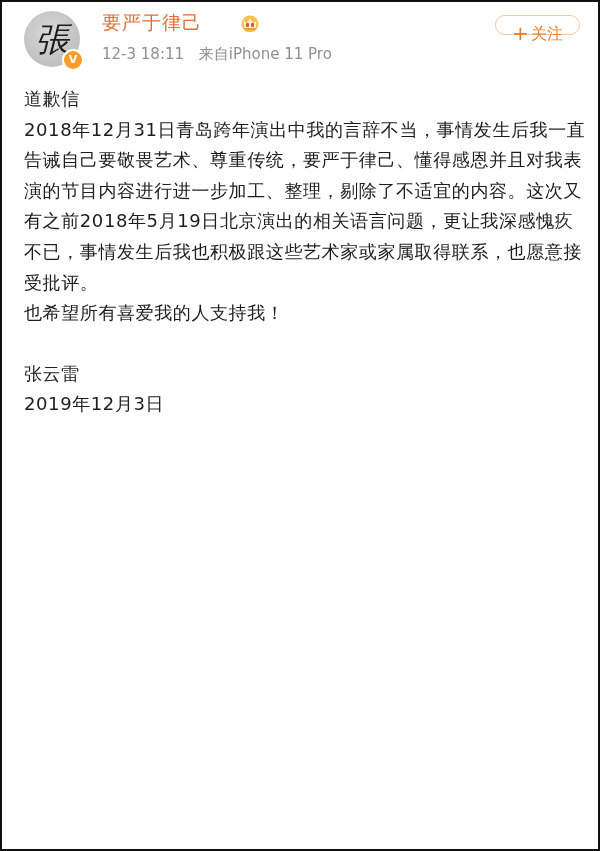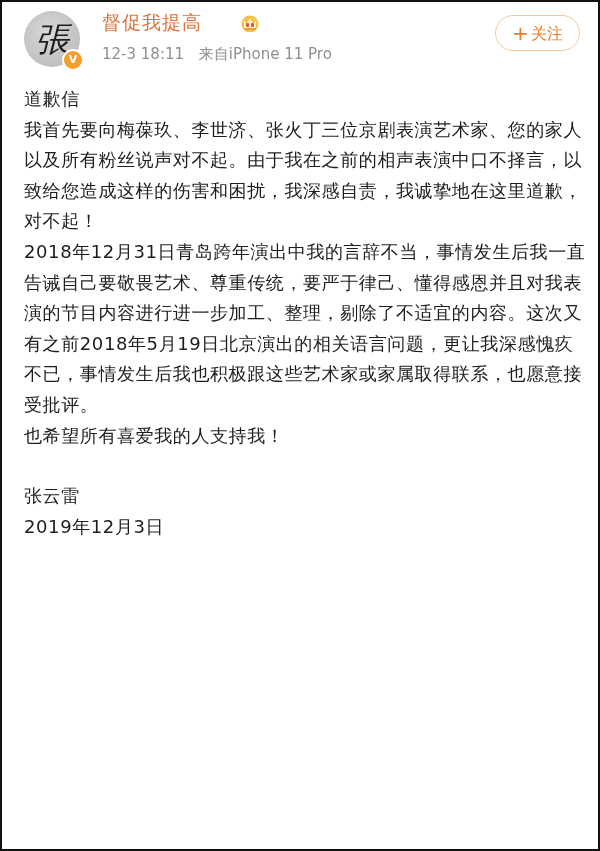--- a/index.html
+++ b/index.html
@@ -36,21 +36,21 @@
     }
     .crown {
       position: absolute; left: 238px; top: 12px; width: 20px; height: 18px;
     }
     .meta {
       position: absolute; left: 100px; top: 43px;
       font-size: 15px; color: #8f8f8f;
     }
     .meta span { margin-right: 10px; }
     .follow-btn {
-      position: absolute; left: 493px; top: 13px; width: 85px; height: 36px;
+      position: absolute; left: 493px; top: 13px; width: 85px; height: 20px;
       border: 1px solid #f0c9a0; border-radius: 18px; box-sizing: border-box;
       color: #ec7c22; font-size: 16px; text-align: center; line-height: 34px;
       background: #fff; cursor: pointer;
     }
     .follow-btn .plus { font-size: 20px; margin-right: 2px; vertical-align: -1px; }
     .content {
       position: absolute; left: 22px; top: 82px; width: 562px;
       font-size: 18px; line-height: 30.6px; color: #1d1d1d;
       letter-spacing: 0.6px;
     }
@@ -58,38 +58,37 @@
     .gap { height: 30px; }
   </style>
 </head>
 <body>
 
 <div class="header">
   <div class="avatar">
     <div class="avatar-glyph">張</div>
     <div class="v-badge">V</div>
   </div>
-  <div class="username">督促我提高</div>
+  <div class="username">要严于律己</div>
   <svg class="crown" viewBox="0 0 20 18">
     <circle cx="10" cy="10" r="8.5" fill="#f6c04a"></circle>
     <path d="M3.5 6 L6.5 9.5 L10 4.5 L13.5 9.5 L16.5 6 L15.5 14 L4.5 14 Z" fill="#fff3c7"></path>
     <rect x="6" y="9" width="3" height="4" rx="1" fill="#d9534f"></rect>
     <rect x="11" y="9" width="3" height="4" rx="1" fill="#d9534f"></rect>
     <rect x="4.5" y="14" width="11" height="2" fill="#e6a52e"></rect>
   </svg>
   <div class="meta">
     <span>12-3 18:11</span>
     <span>来自iPhone 11 Pro</span>
   </div>
   <div class="follow-btn">
     <span class="plus">+</span><span>关注</span>
   </div>
 </div>
 
 <div class="content">
   <p>道歉信</p>
-  <p>我首先要向梅葆玖、李世济、张火丁三位京剧表演艺术家、您的家人以及所有粉丝说声对不起。由于我在之前的相声表演中口不择言，以致给您造成这样的伤害和困扰，我深感自责，我诚挚地在这里道歉，对不起！</p>
   <p>2018年12月31日青岛跨年演出中我的言辞不当，事情发生后我一直告诫自己要敬畏艺术、尊重传统，要严于律己、懂得感恩并且对我表演的节目内容进行进一步加工、整理，剔除了不适宜的内容。这次又有之前2018年5月19日北京演出的相关语言问题，更让我深感愧疚不已，事情发生后我也积极跟这些艺术家或家属取得联系，也愿意接受批评。</p>
   <p>也希望所有喜爱我的人支持我！</p>
   <div class="gap"></div>
   <p>张云雷</p>
   <p>2019年12月3日</p>
 </div>
 
 </body></html>

